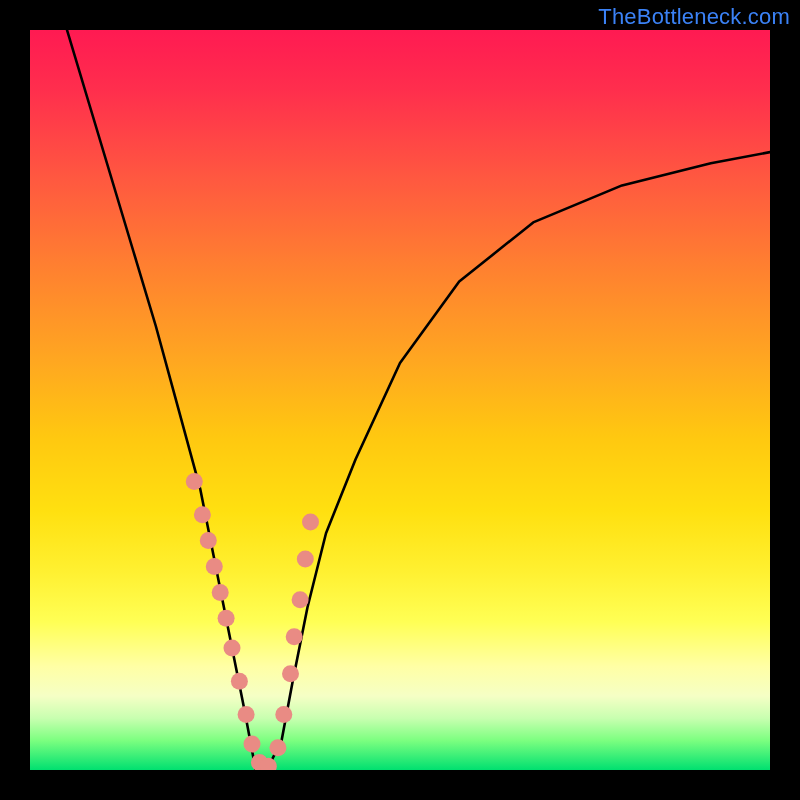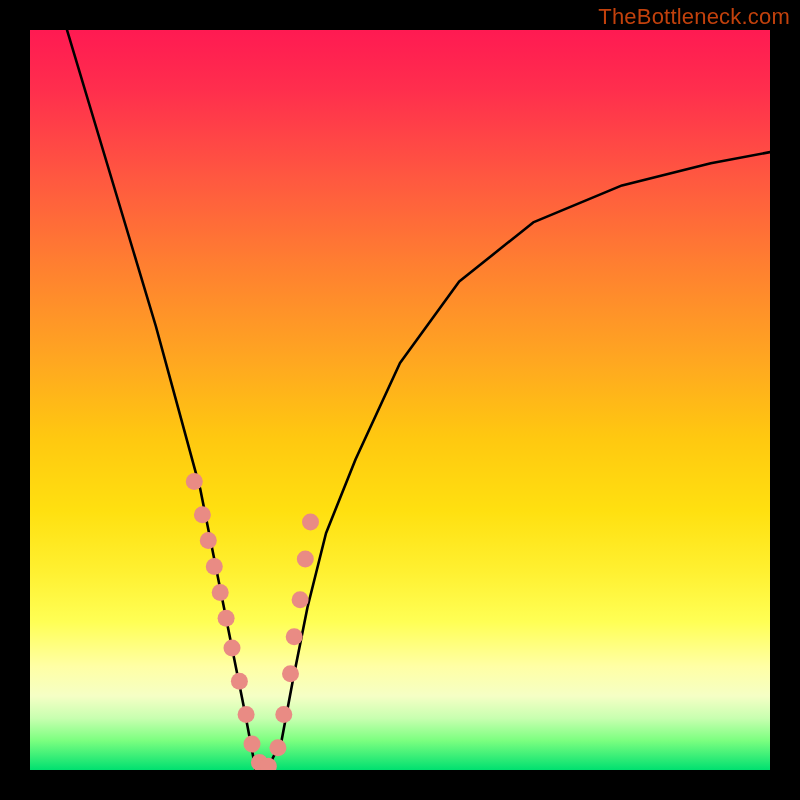--- a/index.html
+++ b/index.html
@@ -38,21 +38,21 @@
       #ffffa5 86%,
       #f5ffc5 90%,
       #c8ffb0 93%,
       #7cff80 96%,
       #00e070 100%);
   }
   .watermark {
     position: absolute;
     top: 4px;
     right: 10px;
-    color: #c2410c;
+    color: #3b82f6;
     font-size: 22px;
     font-weight: 500;
     letter-spacing: 0.2px;
   }
   svg.overlay {
     position: absolute;
     left: 0;
     top: 0;
   }
 </style>

